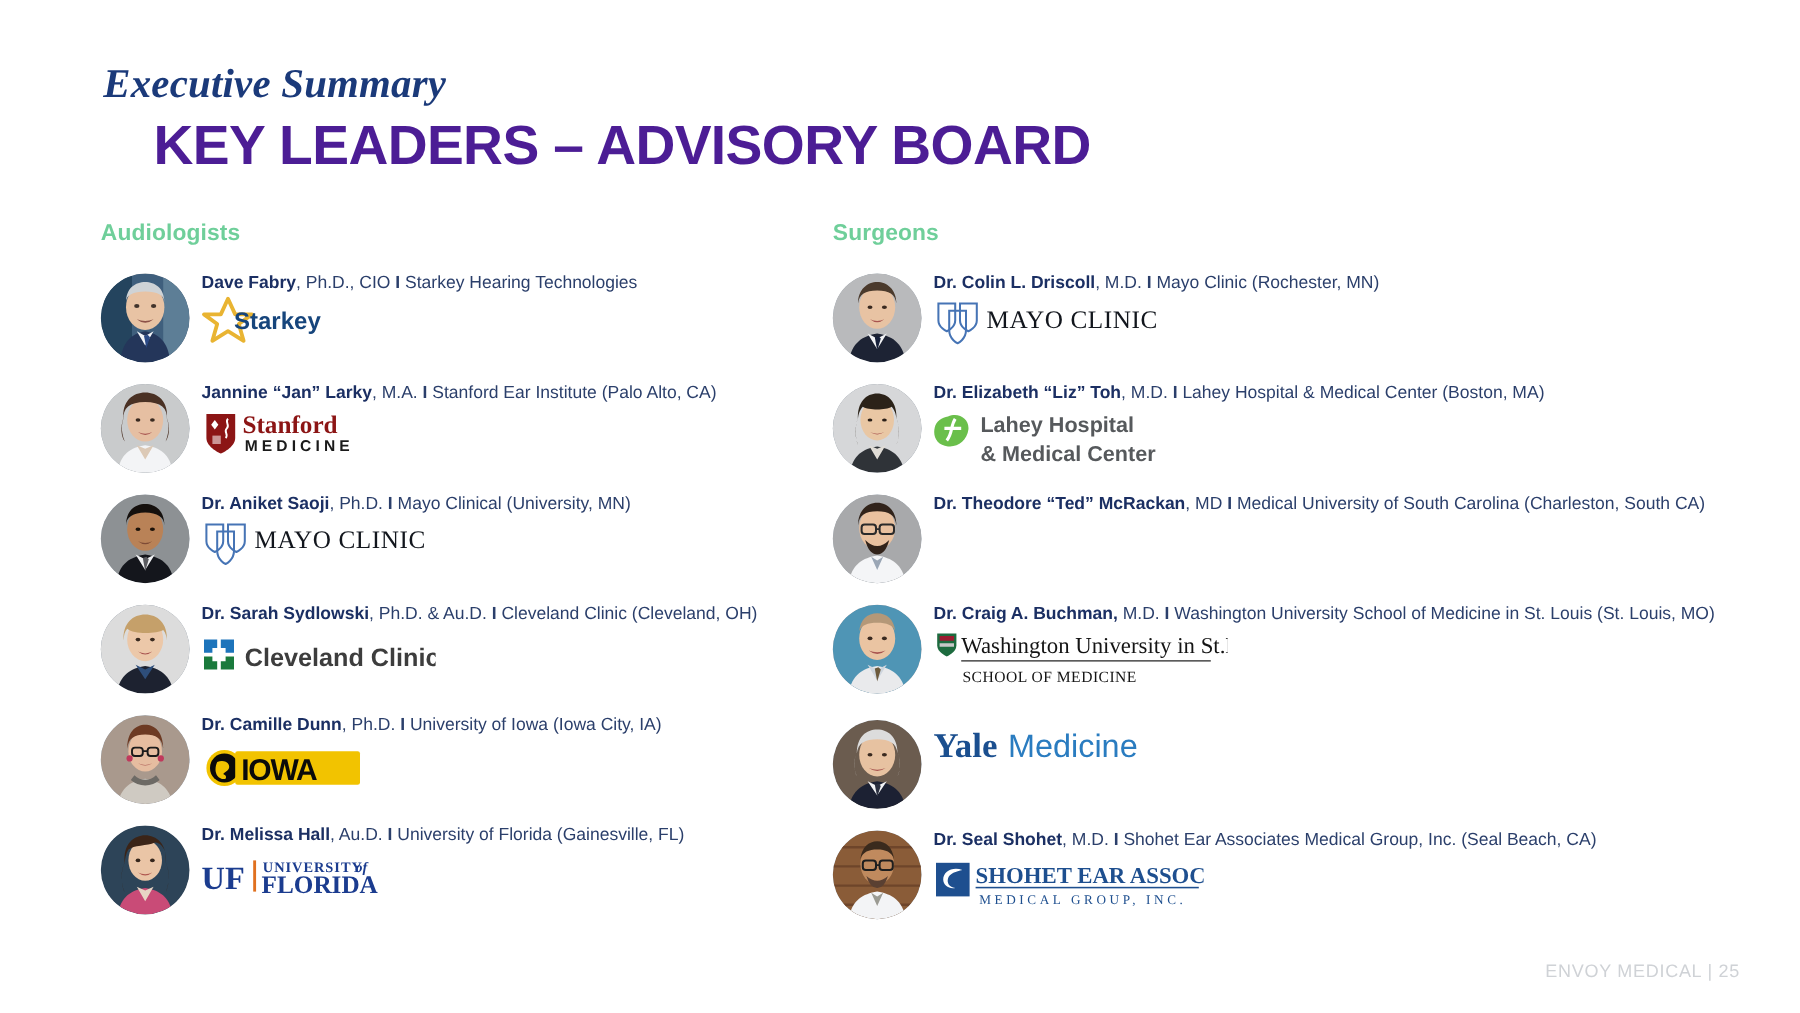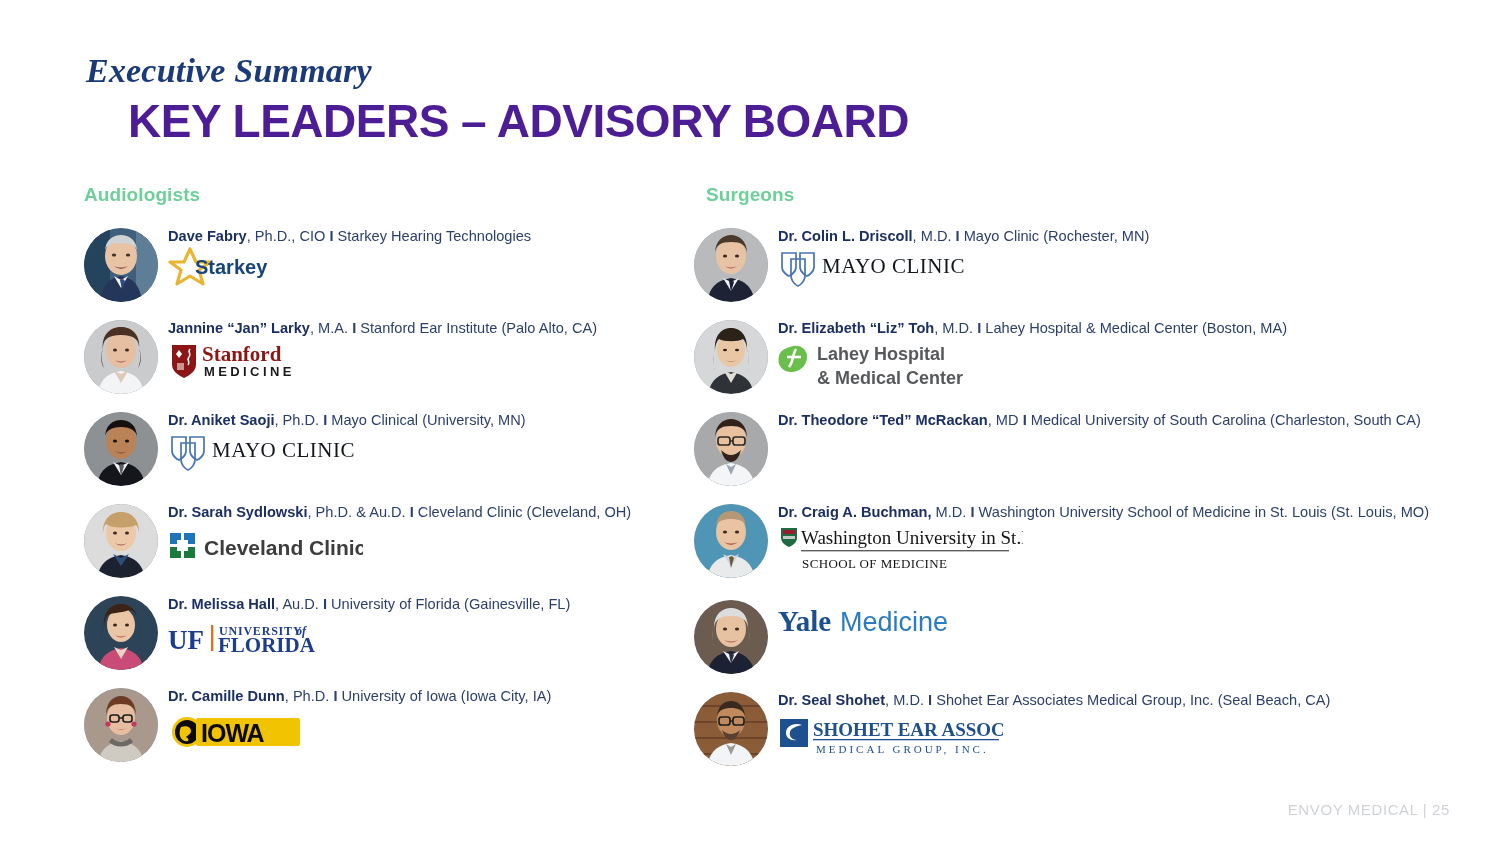--- a/index.html
+++ b/index.html
@@ -34,21 +34,21 @@
   .col{position:absolute;top:184px;}
   .col-left{left:84px;width:610px;}
   .col-right{left:694px;width:800px;}
 
   .col-head{
     font-size:19px;font-weight:700;
     color:#6fcf9a;
     margin:0 0 22px 0;
     letter-spacing:0.1px;
   }
-  .col-right .col-head{margin-left:12px;}
+  .col-right .col-head{margin-left:0;}
 
   .person{position:relative;min-height:92px;margin-bottom:0;}
   .avatar{
     position:absolute;left:0;top:0;
     width:74px;height:74px;border-radius:50%;
     overflow:hidden;
     background:#9aa2ab;
   }
   .avatar svg{display:block;width:74px;height:74px;}
   .pbody{margin-left:84px;}
@@ -218,56 +218,20 @@
             <text x="36" y="24" font-family="Liberation Sans, sans-serif" font-size="21" font-weight="700" fill="#3d3d3d">Cleveland Clinic</text>
           </svg>
         </div>
       </div>
     </div>
 
     <div class="person">
       <div class="avatar">
         <svg viewBox="0 0 74 74">
             <defs>
-              <clipPath id="c5">
-                <circle cx="37" cy="37" r="37"></circle>
-              </clipPath>
-            </defs>
-        <g clip-path="url(#c5)">
-              <rect width="74" height="74" fill="#2d4458"></rect>
-        <ellipse cx="37" cy="29" rx="14" ry="17" fill="#eac5a6"></ellipse>
-        <path d="M20 32c-2-17 8-24 17-24s19 7 17 24c2-12-4-18-9-18-6 3-18 2-22 6-2 3-3 8-3 12z" fill="#3b2417"></path>
-        <path d="M20 30c-4 10-3 20 0 26-5-12-2-21 0-26z" fill="#3b2417"></path>
-              <path d="M54 30c4 10 3 20 0 26 5-12 2-21 0-26z" fill="#3b2417"></path>
-        <path d="M14 74c3-15 11-20 23-22 12 2 20 7 23 22z" fill="#c94b77"></path>
-        <path d="M30 51l7 12 7-12-7 3z" fill="#e7d5c5"></path>
-        <ellipse cx="31" cy="29" rx="2" ry="1.5" fill="#36261c"></ellipse>
-              <ellipse cx="43" cy="29" rx="2" ry="1.5" fill="#36261c"></ellipse>
-        <path d="M31 39q6 5 12 0q-6 3-12 0z" fill="#b0574f"></path>
-            </g>
-          </svg>
-      </div>
-      <div class="pbody">
-        <div class="pline"><b>Dr. Melissa Hall</b><span>, Au.D. </span><span class="sep">I</span><span> University of Florida (Gainesville, FL)</span></div>
-        <div class="logo">
-          <svg width="170" height="36" viewBox="0 0 170 36">
-            <text x="0" y="28" font-family="Liberation Serif, serif" font-size="27" font-weight="700" fill="#1b3c8f">UF</text>
-            <rect x="43" y="4" width="2.4" height="26" fill="#e0701f"></rect>
-            <text x="51" y="14" font-family="Liberation Serif, serif" font-size="12" letter-spacing="0.8" font-weight="700" fill="#1b3c8f">UNIVERSITY</text>
-            <text x="128" y="14" font-family="Liberation Serif, serif" font-style="italic" font-size="12" font-weight="700" fill="#1b3c8f">of</text>
-            <text x="50" y="31" font-family="Liberation Serif, serif" font-size="21" font-weight="700" fill="#1b3c8f">FLORIDA</text>
-          </svg>
-        </div>
-      </div>
-    </div>
-
-    <div class="person">
-      <div class="avatar">
-        <svg viewBox="0 0 74 74">
-            <defs>
               <clipPath id="c6">
                 <circle cx="37" cy="37" r="37"></circle>
               </clipPath>
             </defs>
         <g clip-path="url(#c6)">
               <rect width="74" height="74" fill="#a9998d"></rect>
         <ellipse cx="37" cy="30" rx="14" ry="17" fill="#e6bda0"></ellipse>
         <path d="M22 28c0-14 7-20 15-20s15 6 15 20c-1-9-6-12-15-12s-14 3-15 12z" fill="#6d3a23"></path>
         <rect x="26" y="27" width="9" height="7" rx="2.5" fill="none" stroke="#1b1b1b" stroke-width="1.6"></rect>
         <rect x="39" y="27" width="9" height="7" rx="2.5" fill="none" stroke="#1b1b1b" stroke-width="1.6"></rect>
@@ -284,20 +248,56 @@
         <div class="pline"><b>Dr. Camille Dunn</b><span>, Ph.D. </span><span class="sep">I</span><span> University of Iowa (Iowa City, IA)</span></div>
         <div class="logo">
           <svg width="140" height="34" viewBox="0 0 140 34">
             <g>
               <circle cx="19" cy="17" r="15" fill="#f2c300"></circle>
               <circle cx="19" cy="17" r="12" fill="#0a0a0a"></circle>
               <path d="M13 12c5-2 10 0 10 4 0 3-3 4-5 6 2 1 3 2 2 4-3 1-7-1-8-5-1-3 0-7 1-9z" fill="#f2c300"></path>
               <rect x="28" y="3" width="104" height="28" rx="2" fill="#f2c300"></rect>
               <text x="33" y="27" font-family="Liberation Sans, sans-serif" font-size="25" font-weight="700" letter-spacing="-1" fill="#0a0a0a">IOWA</text>
             </g>
+          </svg>
+        </div>
+      </div>
+    </div>
+
+    <div class="person">
+      <div class="avatar">
+        <svg viewBox="0 0 74 74">
+            <defs>
+              <clipPath id="c5">
+                <circle cx="37" cy="37" r="37"></circle>
+              </clipPath>
+            </defs>
+        <g clip-path="url(#c5)">
+              <rect width="74" height="74" fill="#2d4458"></rect>
+        <ellipse cx="37" cy="29" rx="14" ry="17" fill="#eac5a6"></ellipse>
+        <path d="M20 32c-2-17 8-24 17-24s19 7 17 24c2-12-4-18-9-18-6 3-18 2-22 6-2 3-3 8-3 12z" fill="#3b2417"></path>
+        <path d="M20 30c-4 10-3 20 0 26-5-12-2-21 0-26z" fill="#3b2417"></path>
+              <path d="M54 30c4 10 3 20 0 26 5-12 2-21 0-26z" fill="#3b2417"></path>
+        <path d="M14 74c3-15 11-20 23-22 12 2 20 7 23 22z" fill="#c94b77"></path>
+        <path d="M30 51l7 12 7-12-7 3z" fill="#e7d5c5"></path>
+        <ellipse cx="31" cy="29" rx="2" ry="1.5" fill="#36261c"></ellipse>
+              <ellipse cx="43" cy="29" rx="2" ry="1.5" fill="#36261c"></ellipse>
+        <path d="M31 39q6 5 12 0q-6 3-12 0z" fill="#b0574f"></path>
+            </g>
+          </svg>
+      </div>
+      <div class="pbody">
+        <div class="pline"><b>Dr. Melissa Hall</b><span>, Au.D. </span><span class="sep">I</span><span> University of Florida (Gainesville, FL)</span></div>
+        <div class="logo">
+          <svg width="170" height="36" viewBox="0 0 170 36">
+            <text x="0" y="28" font-family="Liberation Serif, serif" font-size="27" font-weight="700" fill="#1b3c8f">UF</text>
+            <rect x="43" y="4" width="2.4" height="26" fill="#e0701f"></rect>
+            <text x="51" y="14" font-family="Liberation Serif, serif" font-size="12" letter-spacing="0.8" font-weight="700" fill="#1b3c8f">UNIVERSITY</text>
+            <text x="128" y="14" font-family="Liberation Serif, serif" font-style="italic" font-size="12" font-weight="700" fill="#1b3c8f">of</text>
+            <text x="50" y="31" font-family="Liberation Serif, serif" font-size="21" font-weight="700" fill="#1b3c8f">FLORIDA</text>
           </svg>
         </div>
       </div>
     </div>
   </div>
 
   <div class="col col-right">
     <div class="col-head">Surgeons</div>
 
     <div class="person">

